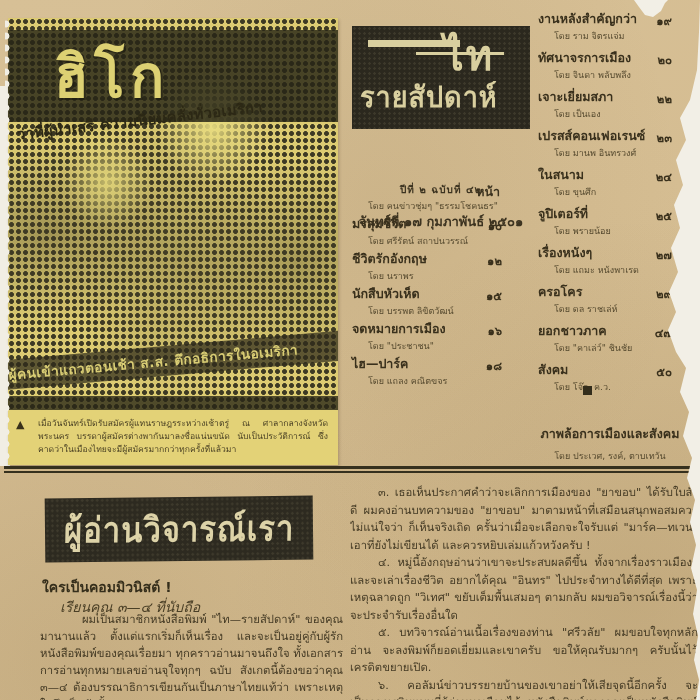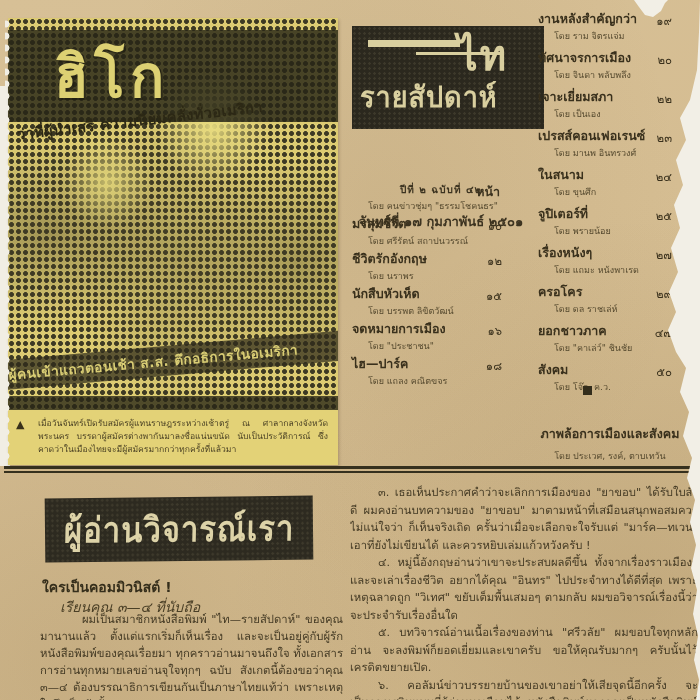--- a/index.html
+++ b/index.html
@@ -91,21 +91,21 @@
   .caption-text {
     font-size: 8.6px; line-height: 13px; color: #473e22; text-align: justify;
   }
   
   .hrule {
     position: absolute; left: 4px; top: 466px; width: 694px; height: 8px;
     background: linear-gradient(180deg, #35301e 0 3px, rgba(0,0,0,0) 3px 5px, #35301e 5px 7px, rgba(0,0,0,0) 7px);
   }
   
   .logo-box {
-    position: absolute; left: 352px; top: 26px; width: 192px; height: 103px;
+    position: absolute; left: 352px; top: 26px; width: 178px; height: 103px;
     background:
       radial-gradient(rgba(214,203,150,.10) 1px, rgba(0,0,0,0) 1.5px),
       #2b281e;
     background-size: 5px 5px, auto;
     color: #d9cf9f; overflow: hidden;
     padding: 8px 10px 0 8px;
   }
   .logo-bar {
     width: 92px; height: 7px; background: #d9cf9f; margin: 6px 0 0 8px;
     box-shadow: 46px 10px 0 -2px #d9cf9f;
@@ -127,21 +127,21 @@
   .page-label {
     position: absolute; left: 440px; top: 182px; width: 60px; text-align: right;
     font-size: 12.5px; font-weight: bold; color: #3c3320;
   }
   
   .toc-left  { position: absolute; left: 352px; top: 200px; width: 150px; }
   .toc-right { position: absolute; left: 538px; top: 12px;  width: 134px; }
   .toc-item { margin-bottom: 5px; }
   .toc-row { display: flex; justify-content: space-between; align-items: flex-start; }
   .toc-title { font-size: 12.5px; font-weight: bold; color: #39301c; line-height: 14px; }
-  .toc-num { font-size: 11.5px; font-weight: normal; color: #39301c; padding-left: 4px; }
+  .toc-num { font-size: 11.5px; font-weight: bold; color: #39301c; padding-left: 4px; }
   .toc-author { font-size: 9px; color: #55492e; margin: 1px 0 0 16px; line-height: 11px; }
   .toc-right .toc-item { margin-bottom: 9px; }
   .sq {
     position: absolute; left: 583px; top: 386px; width: 9px; height: 9px; background: #332d1c;
   }
   .toc-footer {
     position: absolute; left: 520px; top: 424px; width: 180px; text-align: center;
   }
   .toc-footer .t { font-size: 12.5px; font-weight: bold; color: #39301c; }
   .toc-footer .a { font-size: 9px; color: #55492e; margin-top: 5px; }

